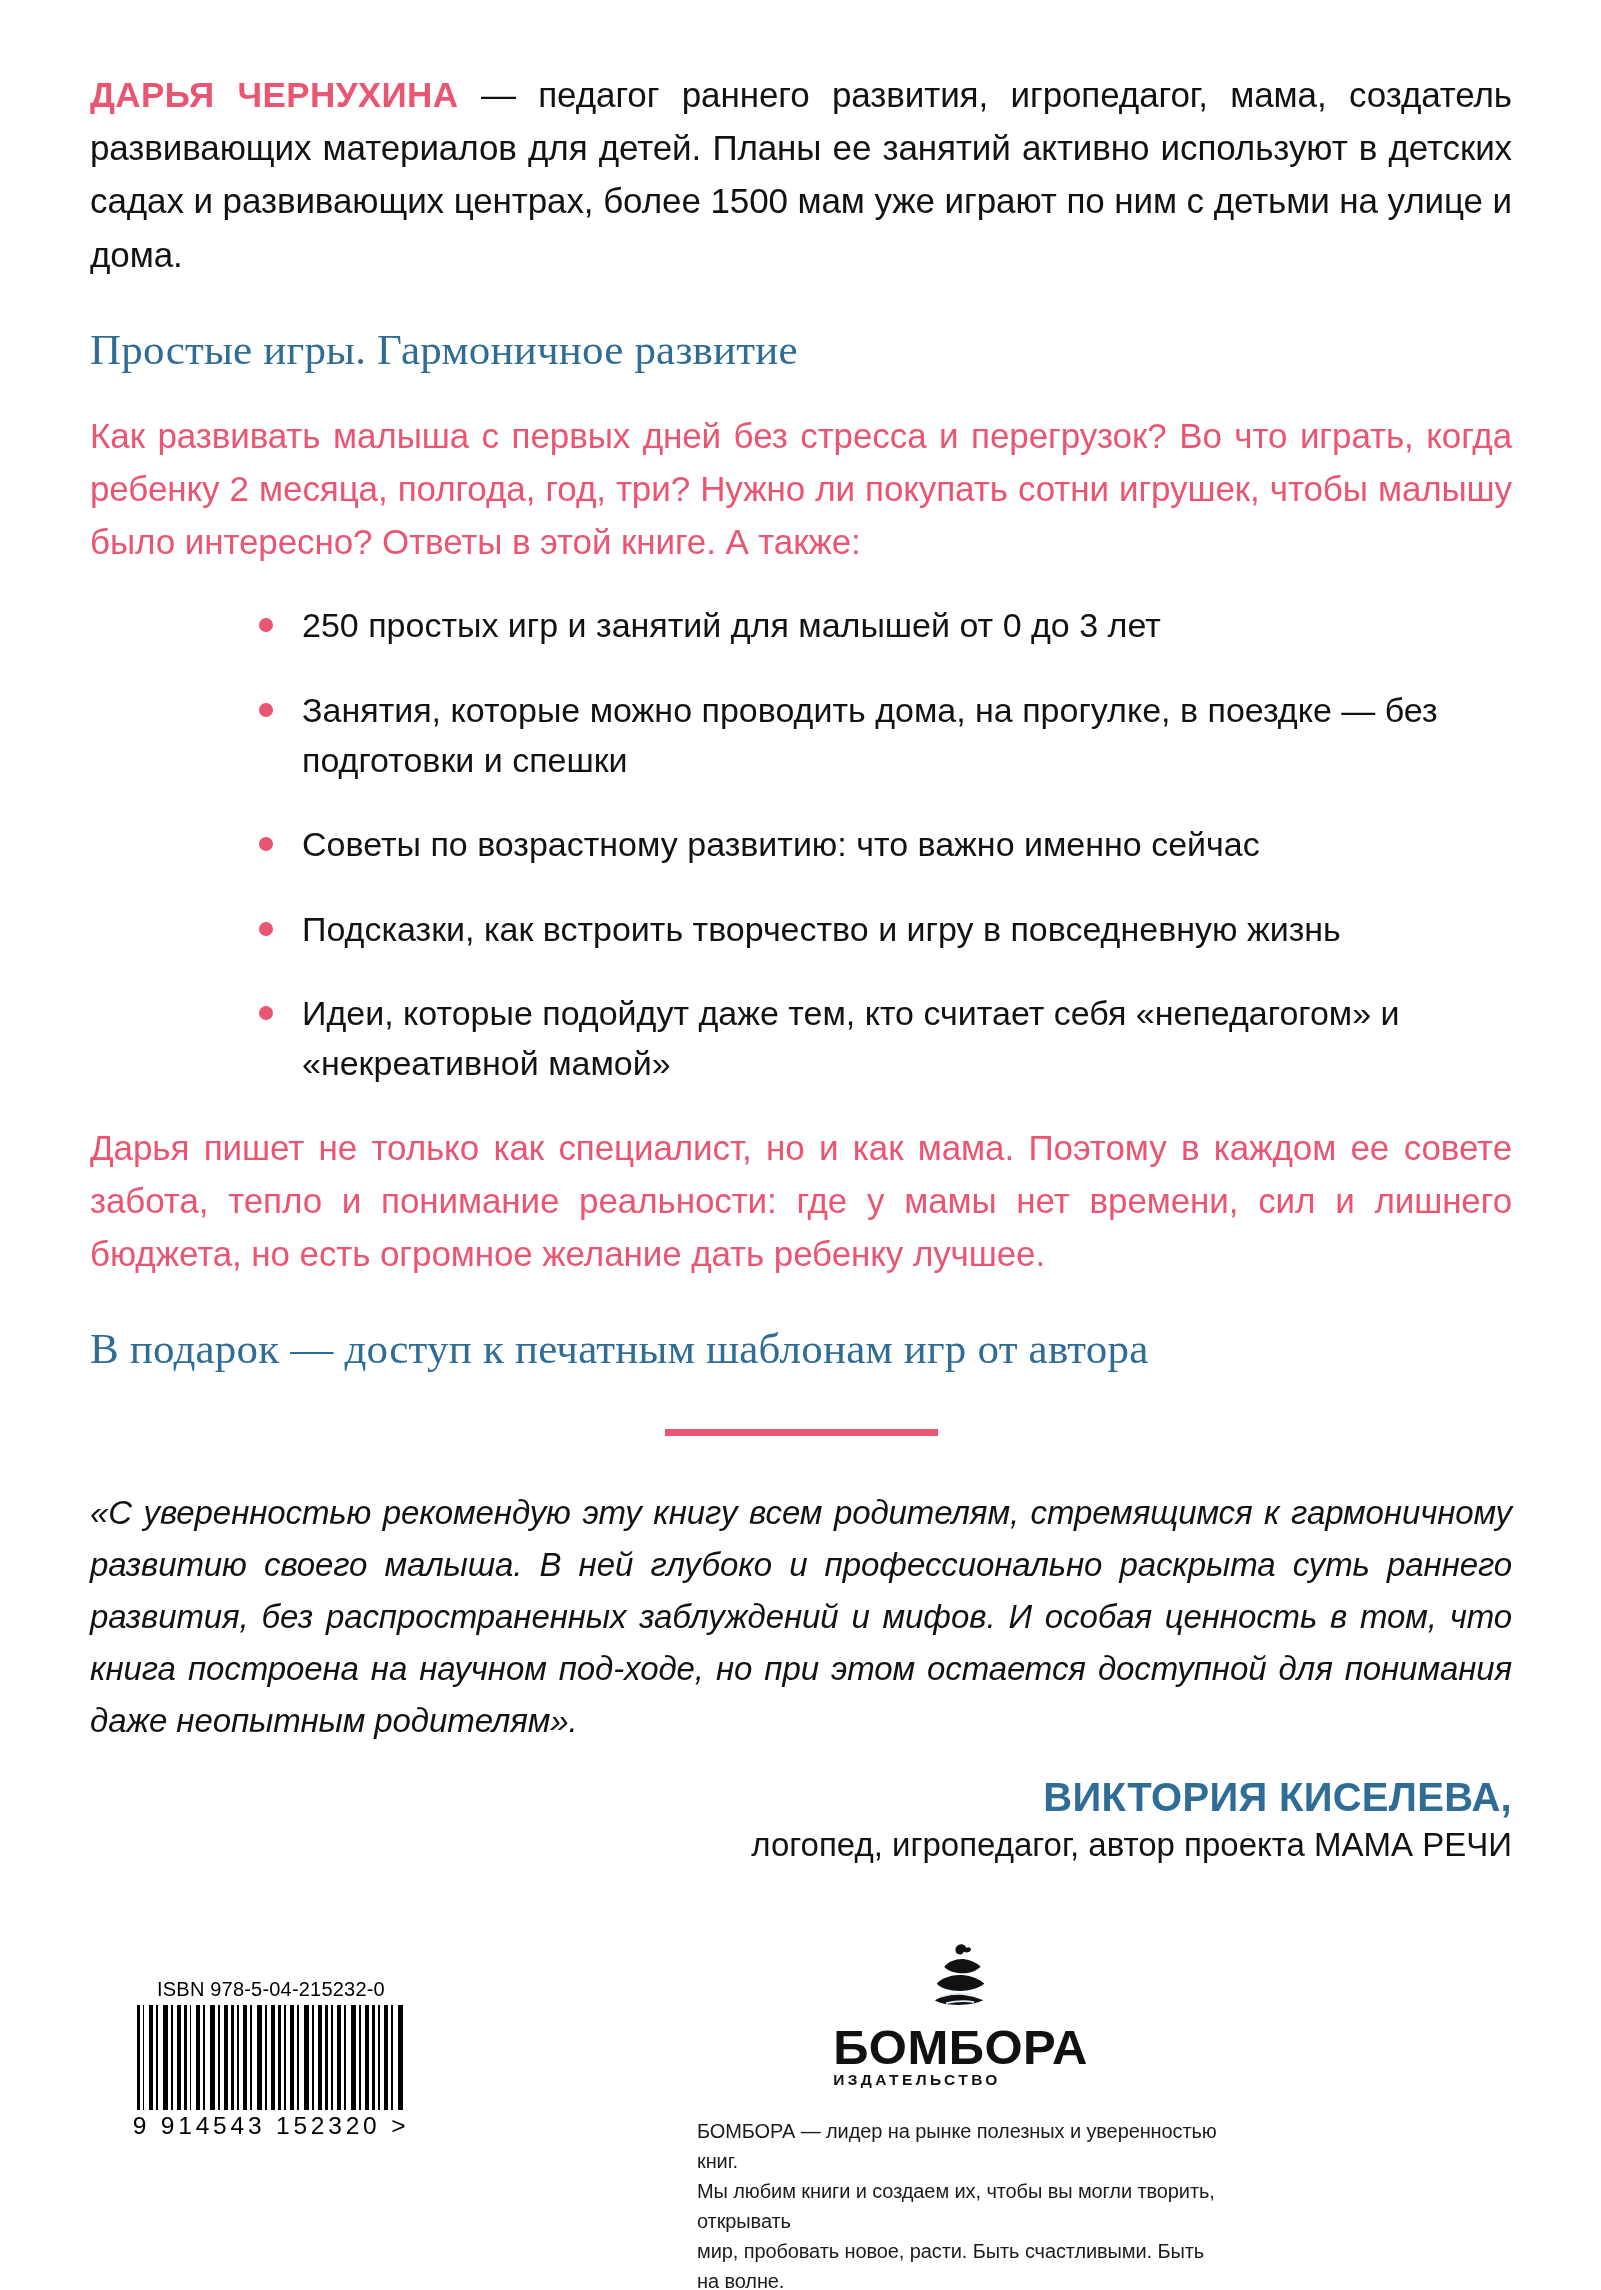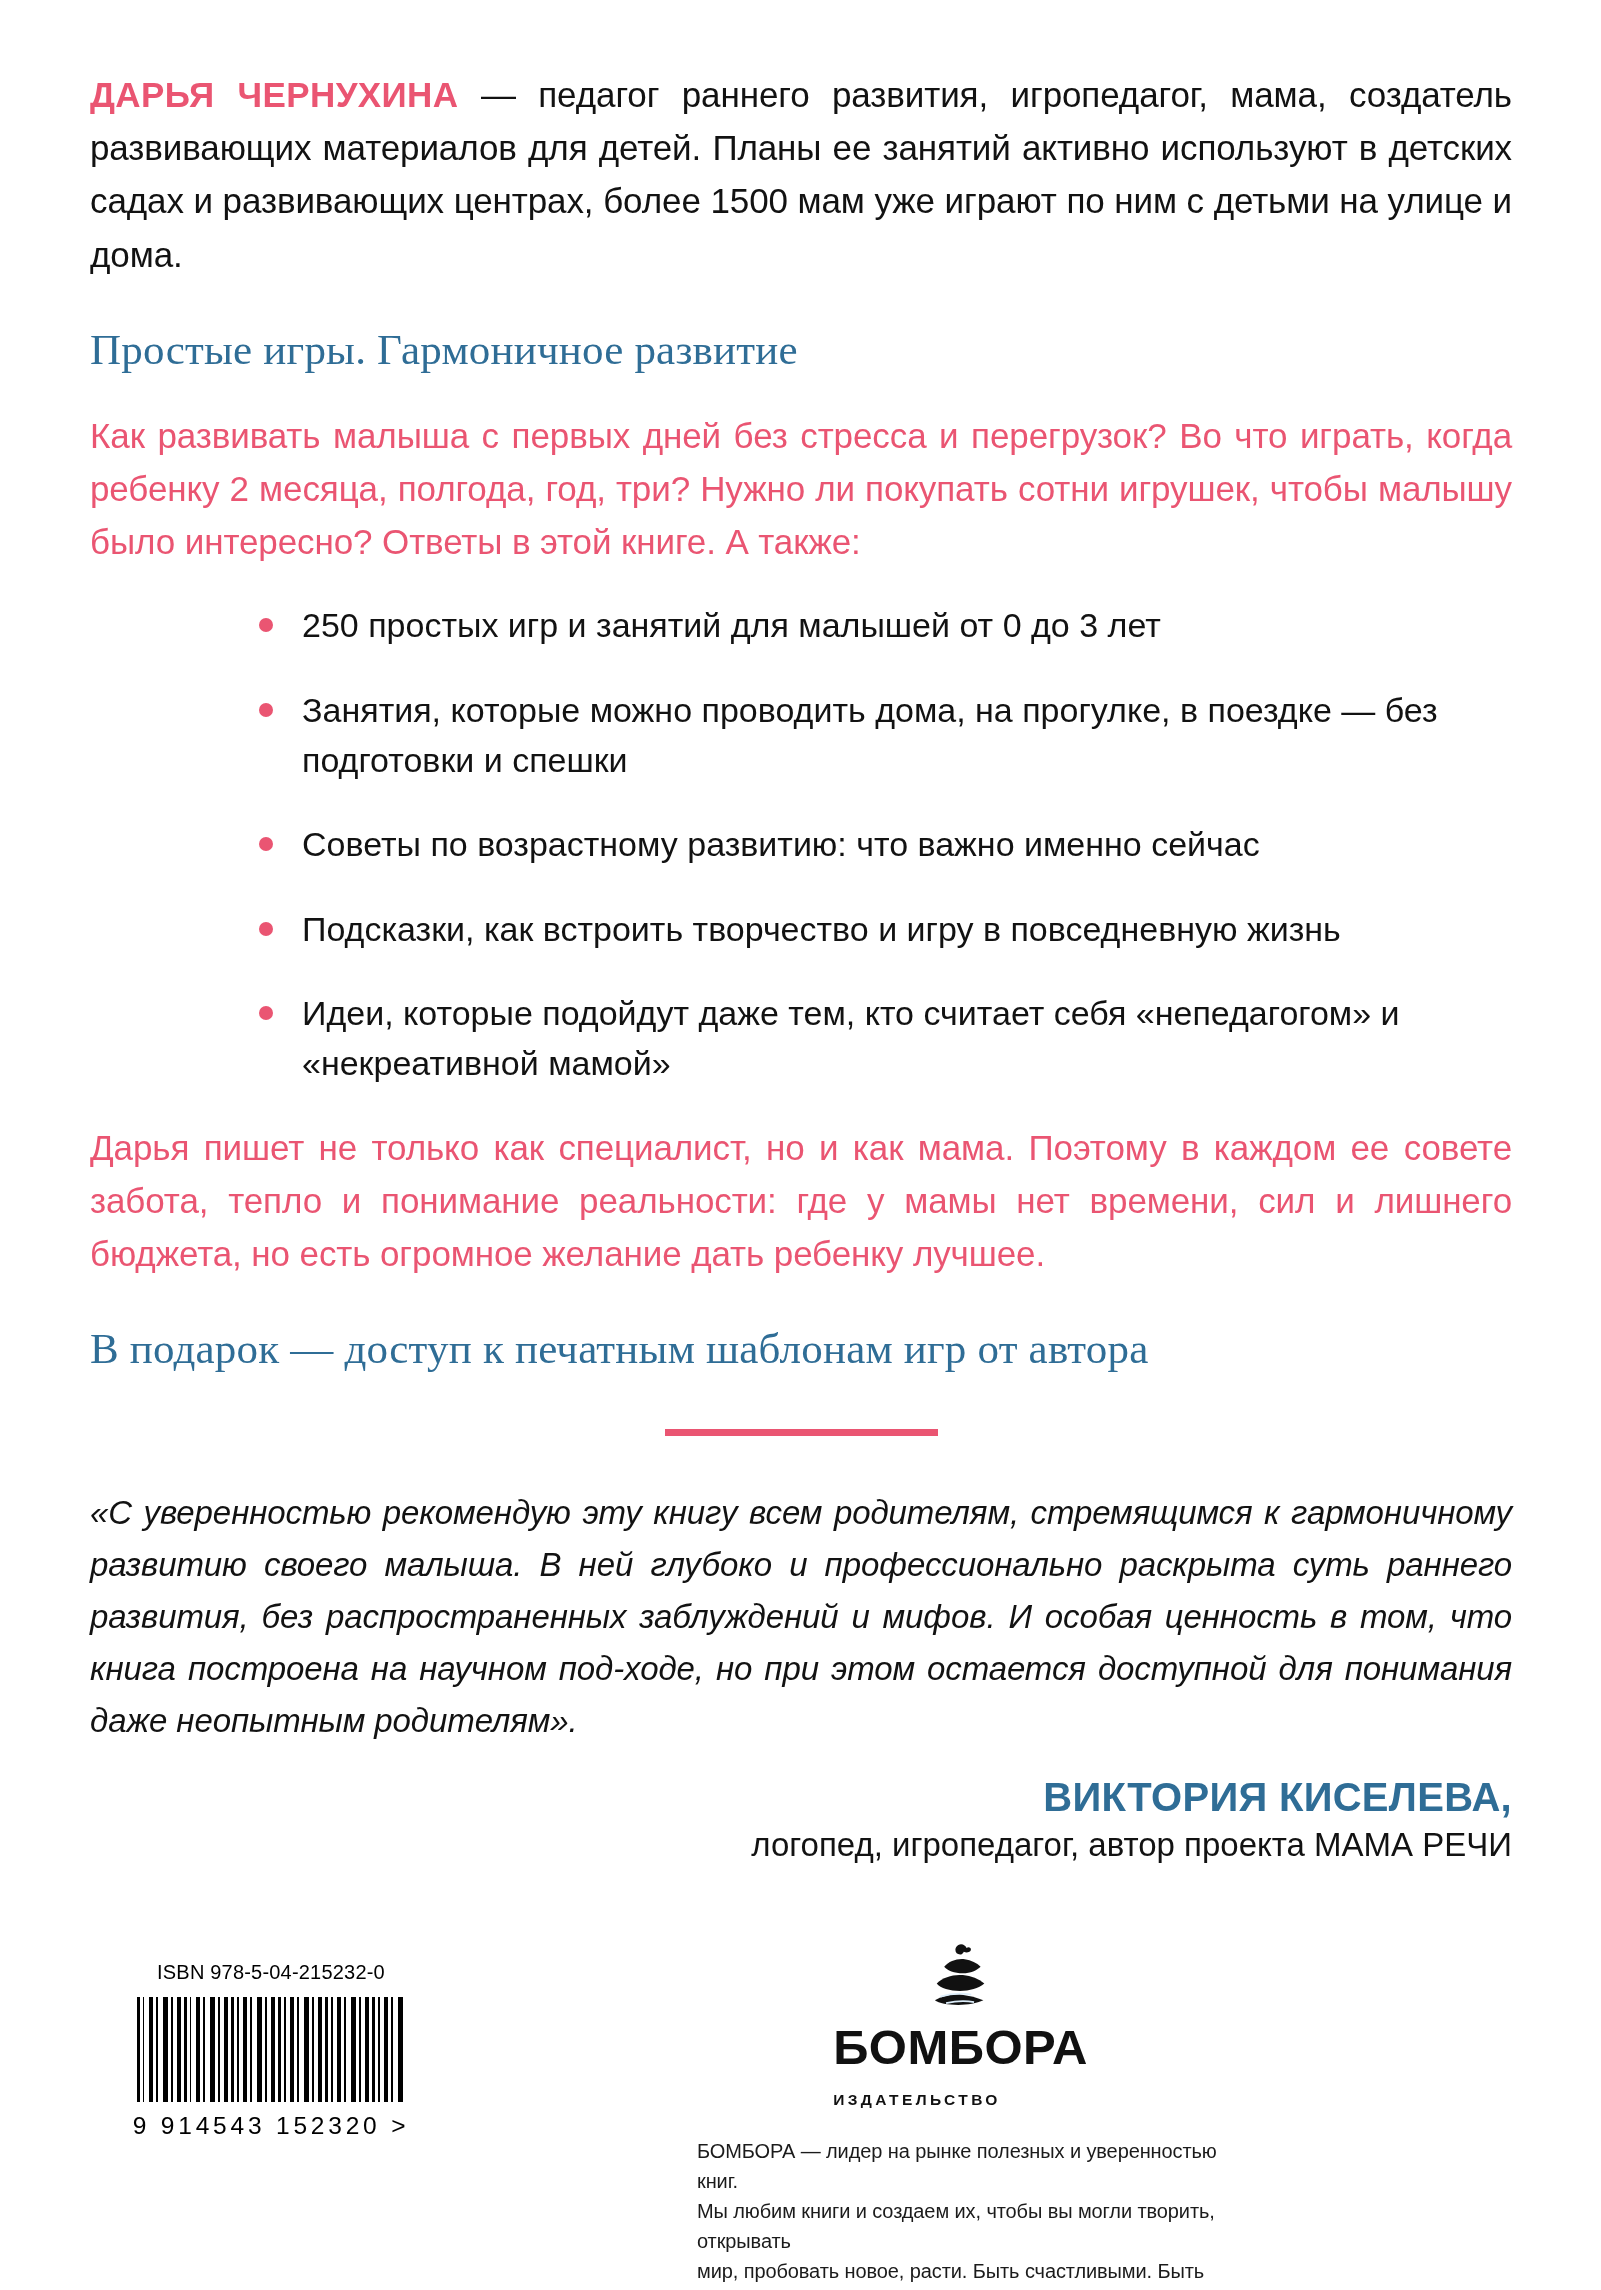--- a/index.html
+++ b/index.html
@@ -145,21 +145,21 @@
   .barcode-box {
     position: absolute;
     left: 99px;
     top: 19px;
     width: 344px;
     height: 188px;
     background: #ffffff;
     display: flex;
     flex-direction: column;
     align-items: center;
-    justify-content: space-between;
+    justify-content: flex-end;
     padding-top: 9.4px;
     box-sizing: border-box;
   }
   .barcode-isbn {
     font-family: "Liberation Sans", sans-serif;
     font-size: 20px;
     color: #000;
     letter-spacing: 0.2px;
     margin-bottom: 3.8px;
   }
@@ -212,21 +212,21 @@
     font-size: 49px;
     letter-spacing: 0.5px;
     color: #111;
   }
   .logo-sub {
     font-family: "Liberation Sans", sans-serif;
     font-weight: bold;
     font-size: 15.5px;
     letter-spacing: 3.4px;
     color: #111;
-    margin-top: 20px;
+    margin-top: 0;
   }
   .publisher-blurb {
     margin-top: 28px;
     font-family: "Liberation Sans", sans-serif;
     font-size: 20px;
     line-height: 1.5;
     color: #1b1b1b;
     letter-spacing: -0.1px;
   }
   .publisher-blurb span { display: block; }

